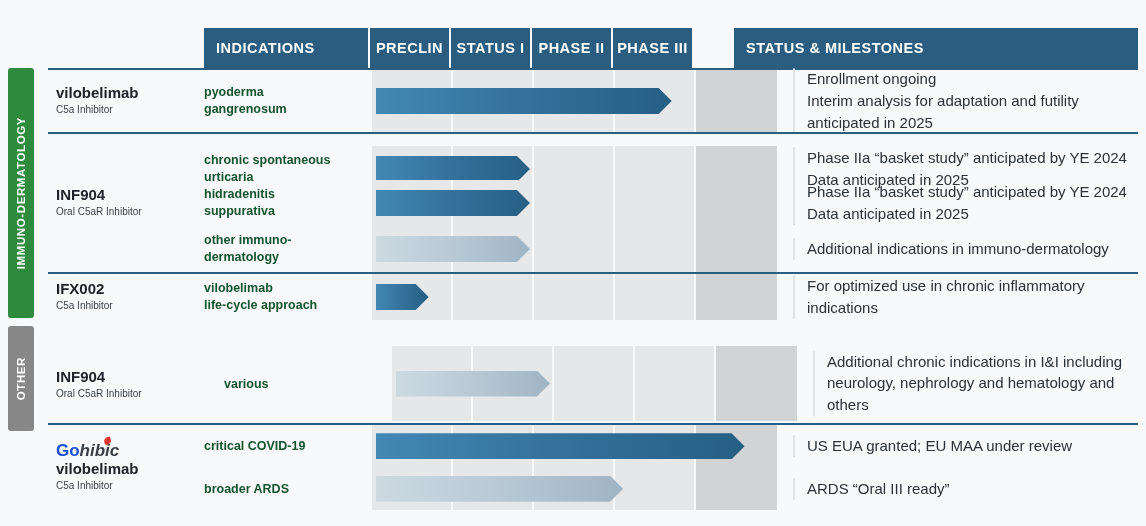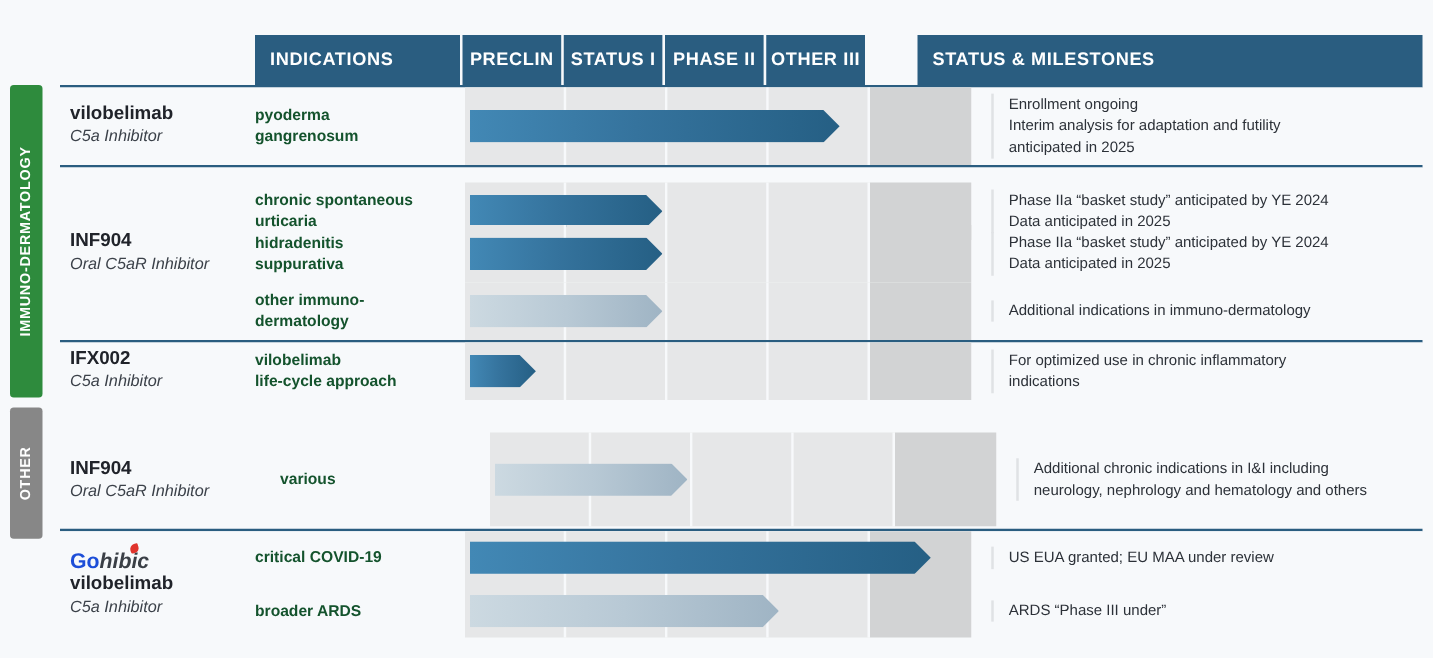--- a/index.html
+++ b/index.html
@@ -99,22 +99,21 @@
     top: 50%;
     transform: translateY(-50%);
   }
   .drug-name {
     font-size: 15px;
     font-weight: bold;
     color: #20232a;
     line-height: 1.2;
   }
   .drug-sub {
-    font-size: 13px;
-    font-style: italic;
+    font-size: 10px;
     color: #3b4149;
     line-height: 1.3;
     margin-top: 1px;
   }
 
   
   .logo {
     font-size: 17px;
     line-height: 1.15;
     white-space: nowrap;
@@ -191,21 +190,21 @@
 
   
   .status {
     position: absolute;
     left: 589px;
     right: 0;
     top: 50%;
     transform: translateY(-50%);
     padding-left: 12px;
     border-left: 2px solid #e0e2e5;
-    font-size: 12px;
+    font-size: 15px;
     color: #2c3138;
     line-height: 1.45;
   }
 </style>
 </head>
 <body>
 
 <div id="pipeline">
 
   <div class="rail rail-immuno">
@@ -213,21 +212,21 @@
   </div>
   <div class="rail rail-other">
     <span>OTHER</span>
   </div>
 
   <div class="header-row">
     <div class="hcell h-ind pad">INDICATIONS</div>
     <div class="hcell h-phase ctr">PRECLIN</div>
     <div class="hcell h-phase ctr">STATUS I</div>
     <div class="hcell h-phase ctr">PHASE II</div>
-    <div class="hcell h-phase ctr">OTHER III</div>
+    <div class="hcell h-phase ctr">PHASE III</div>
     <div class="hcell h-status pad">STATUS &amp; MILESTONES</div>
   </div>
 
   <div class="body-area" id="body-area">
       <div class="band" style="top: 0px; height: 62px;">
         <div class="band-inner">
           <div class="drug">
             <div class="drug-name">vilobelimab</div>
             <div class="drug-sub">C5a Inhibitor</div>
           </div>
@@ -383,18 +382,18 @@
                 <div class="cellbg"></div>
                 <div class="cellbg"></div>
                 <div class="cellbg"></div>
                 <div class="cellbg"></div>
                 <div class="cellbg market"></div>
               </div>
               <div class="bar faded" style="width: calc(62% - 4px);">
                 <div class="bar-body"></div>
               </div>
             </div>
-            <div class="status">ARDS “Phase III under”</div>
+            <div class="status">ARDS “Oral III ready”</div>
           </div>
         </div>
       </div>
     </div>
 </div>
 
 </body></html>

